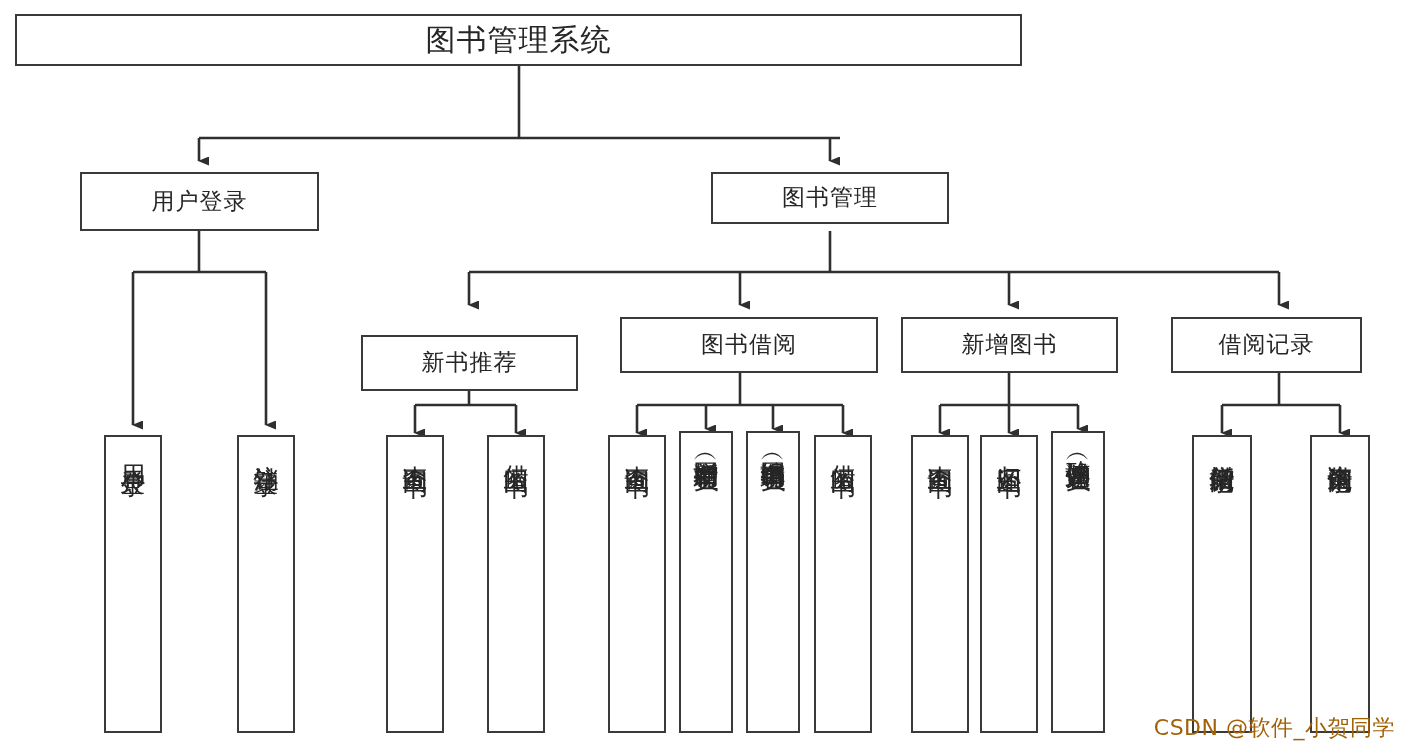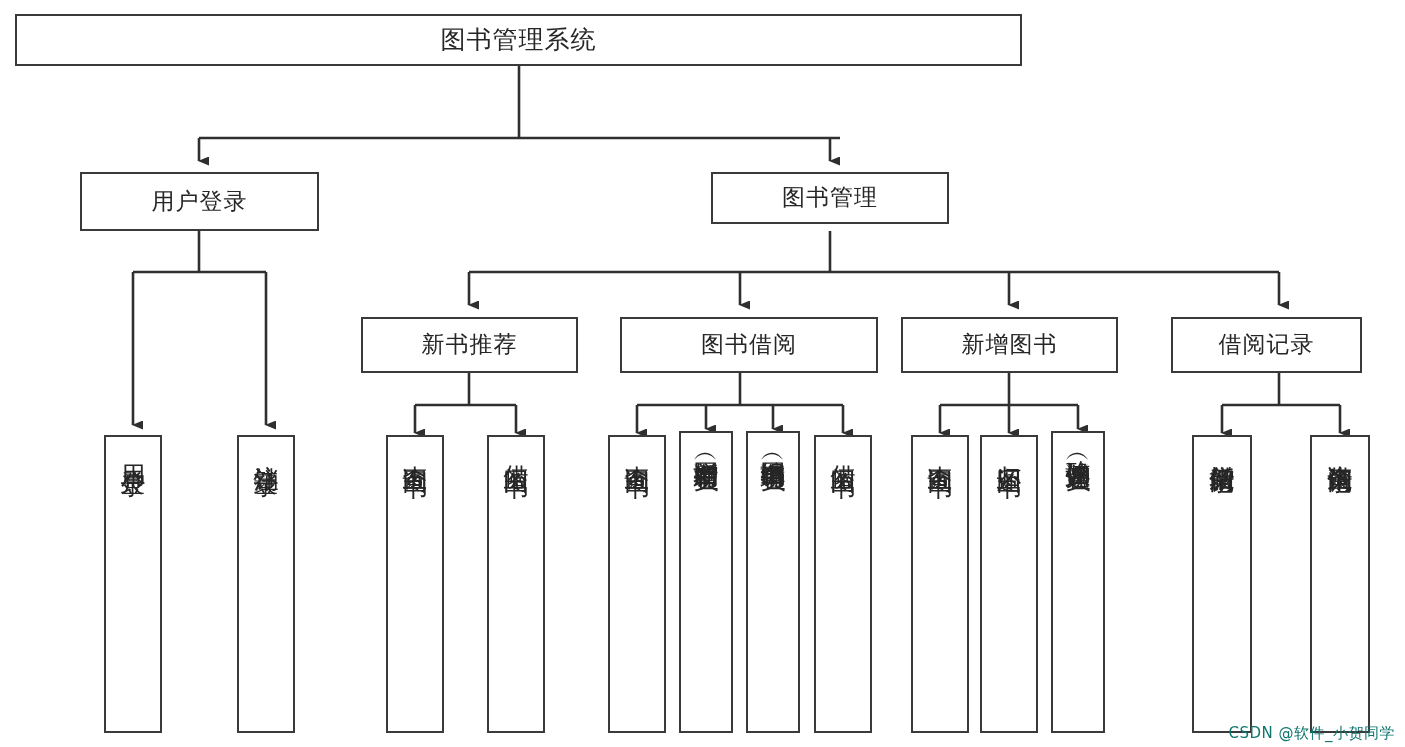--- a/index.html
+++ b/index.html
@@ -42,21 +42,21 @@
     display: block;
     text-align: center;
     line-height: 1.18;
     white-space: nowrap;
   }
   
   .node.level-root {
     border-width: 2.5px;
   }
   .node.level-root .node-label {
-    font-size: 25px;
+    font-size: 30px;
     letter-spacing: 1px;
   }
   
   .node.level-1 .node-label,
   .node.level-2 .node-label {
     font-size: 23px;
     letter-spacing: 1px;
   }
   
   .node.leaf {
@@ -73,22 +73,22 @@
     white-space: nowrap;
   }
   .node.leaf.tall .node-label {
     letter-spacing: 1px;
   }
   
   #watermark {
     position: absolute;
     right: 10px;
     bottom: 4px;
-    font-size: 15px;
-    color: #0f766e;
+    font-size: 22px;
+    color: #a16207;
     letter-spacing: 0.5px;
     white-space: nowrap;
     user-select: none;
   }
 </style>
 </head>
 <body>
 
 <div id="diagram-root">
 
@@ -147,21 +147,21 @@
   </div>
 
   <div class="node level-1" style="left:80px; top:172px; width:239px; height:59px;">
     <span class="node-label">用户登录</span>
   </div>
 
   <div class="node level-1" style="left:711px; top:172px; width:238px; height:52px;">
     <span class="node-label">图书管理</span>
   </div>
 
-  <div class="node level-2" style="left:361px; top:317px; width:217px; height:56px;">
+  <div class="node level-2" style="left:361px; top:335px; width:217px; height:56px;">
     <span class="node-label">新书推荐</span>
   </div>
 
   <div class="node level-2" style="left:620px; top:317px; width:258px; height:56px;">
     <span class="node-label">图书借阅</span>
   </div>
 
   <div class="node level-2" style="left:901px; top:317px; width:217px; height:56px;">
     <span class="node-label">新增图书</span>
   </div>

